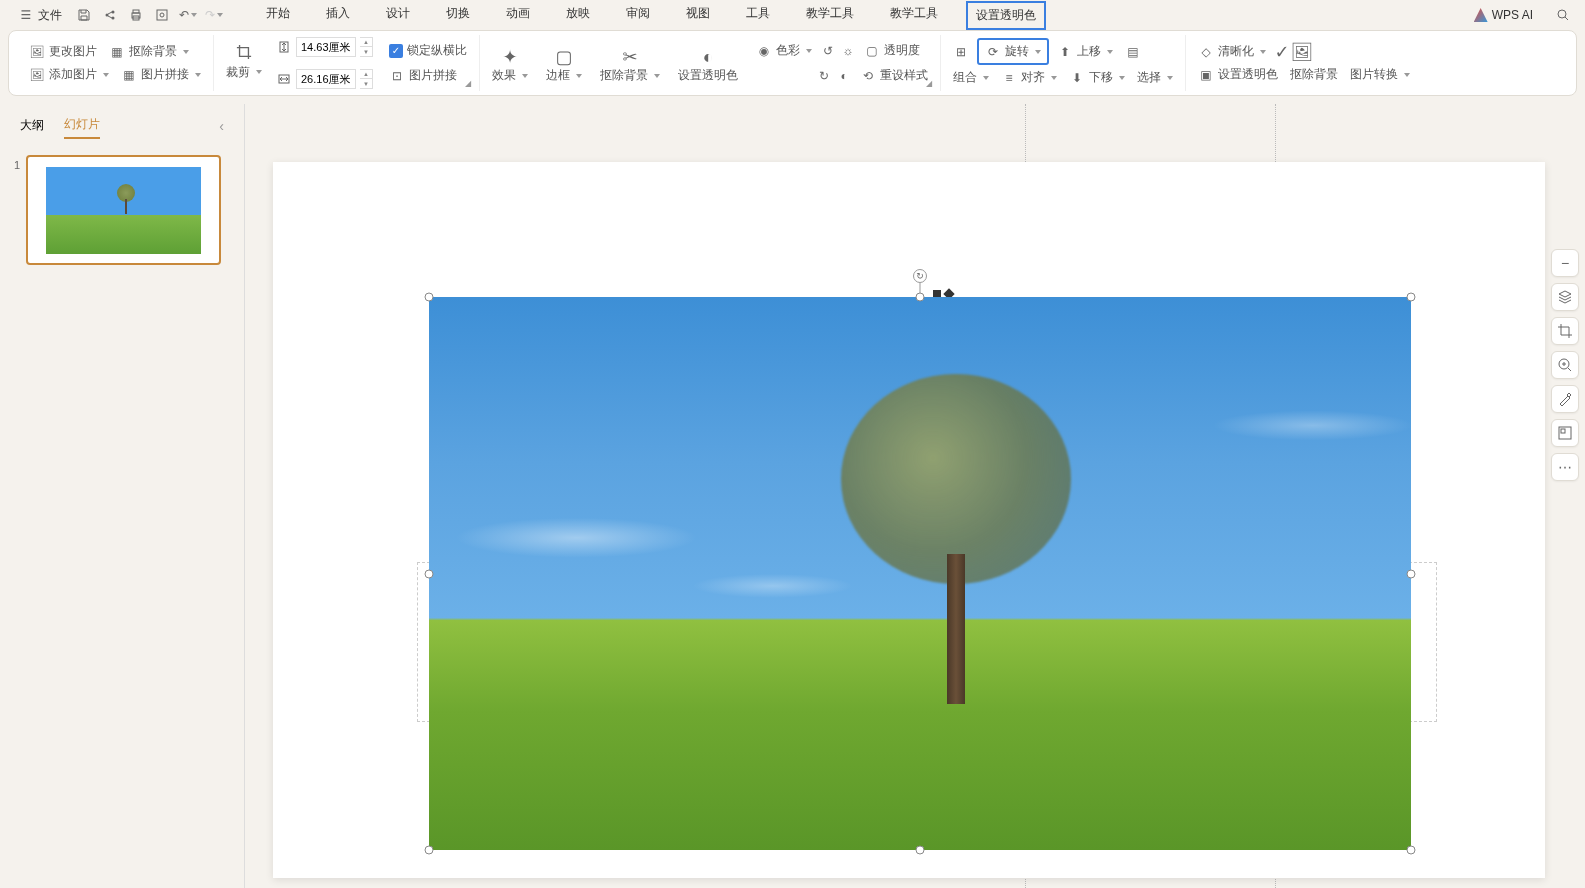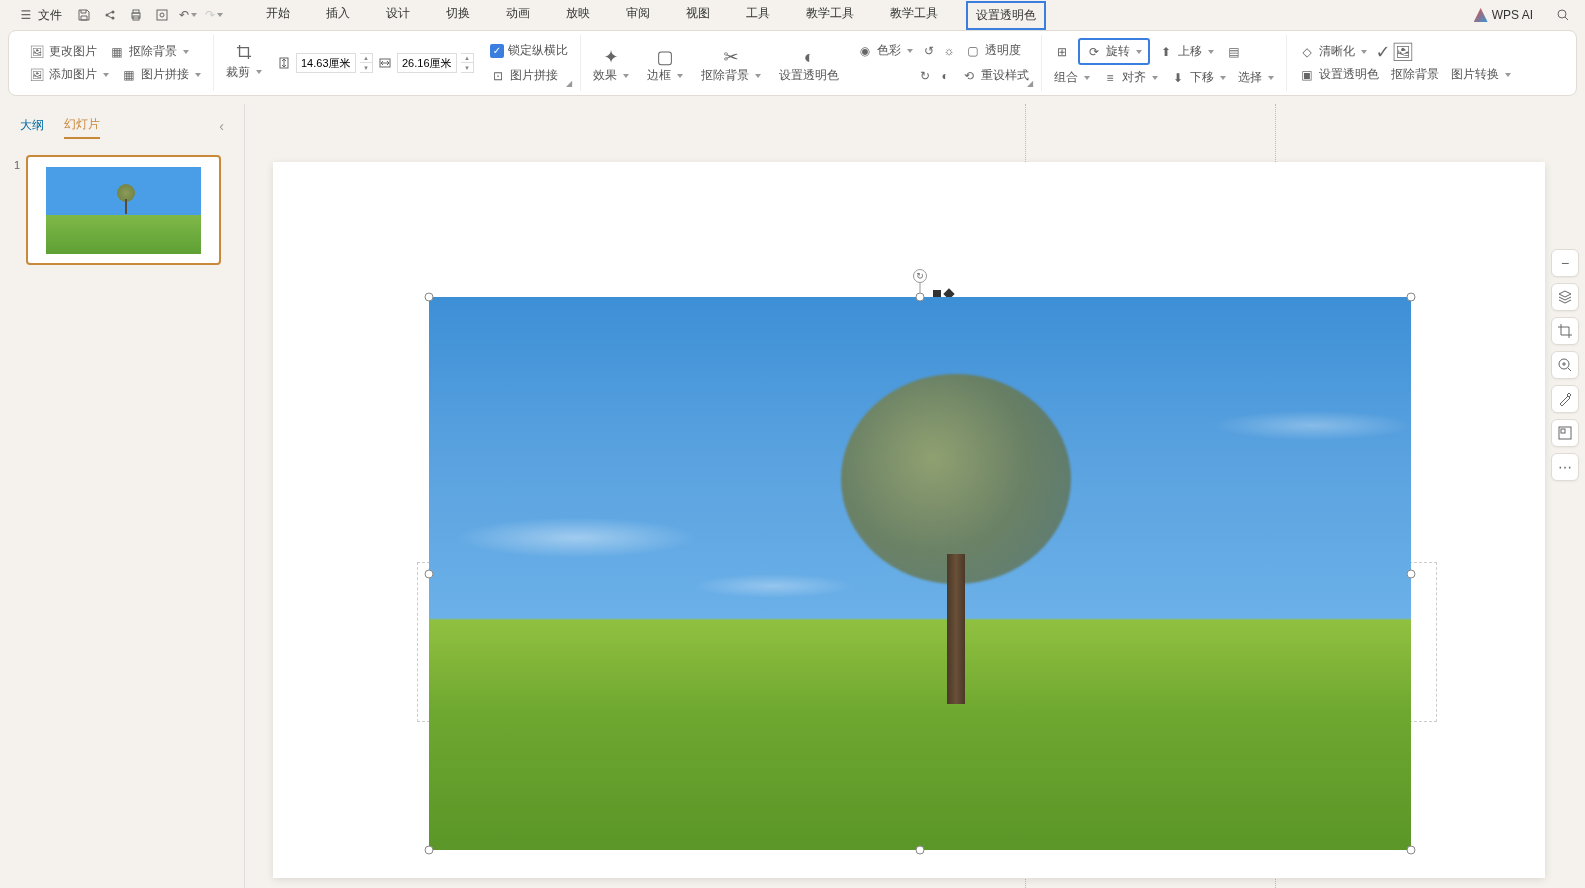--- a/index.html
+++ b/index.html
@@ -29,21 +29,21 @@
 .spin { display: flex; flex-direction: column; border: 1px solid #ddd; border-left: none; height: 20px; }
 .spin div { width: 12px; height: 10px; display: flex; align-items: center; justify-content: center; cursor: pointer; font-size: 6px; color: #888; }
 .spin div:first-child { border-bottom: 1px solid #ddd; }
 .checkbox { width: 14px; height: 14px; background: #3a7fe0; border-radius: 2px; display: flex; align-items: center; justify-content: center; color: #fff; font-size: 10px; }
 .launcher { position: absolute; bottom: 2px; right: 4px; width: 10px; height: 10px; cursor: pointer; color: #999; font-size: 8px; }
 
 
 .main { display: flex; height: calc(100% - 104px); }
 .sidebar { width: 245px; border-right: 1px solid #ddd; background: #f5f2ed; display: flex; flex-direction: column; }
 .side-tabs { display: flex; align-items: center; padding: 8px 20px; gap: 20px; position: relative; }
-.side-tab { padding: 4px 0; cursor: pointer; color: #0369a1; }
+.side-tab { padding: 4px 0; cursor: pointer; color: #000000; }
 .side-tab.active { color: #c8893b; border-bottom: 2px solid #c8893b; }
 .collapse-btn { margin-left: auto; color: #999; cursor: pointer; font-size: 14px; }
 .thumbs { flex: 1; padding: 8px; overflow-y: auto; }
 .thumb-item { display: flex; gap: 6px; margin-bottom: 8px; }
 .thumb-num { width: 12px; text-align: right; color: #666; font-size: 11px; padding-top: 4px; }
 .thumb { width: 195px; height: 110px; border: 2px solid #c8893b; border-radius: 4px; background: #fff; overflow: hidden; cursor: pointer; display: flex; align-items: center; justify-content: center; }
 .thumb-img { width: 155px; height: 87px; background: linear-gradient(to bottom, #4a9ee8 0%, #4a9ee8 55%, #7fb848 55%, #5ea035 100%); position: relative; }
 .thumb-tree { position: absolute; left: 45%; top: 20%; width: 20px; height: 30px; }
 .thumb-tree::before { content: ""; position: absolute; width: 18px; height: 18px; border-radius: 50%; background: radial-gradient(#8b9b5a, #6b7b3a); top: 0; left: 1px; }
 .thumb-tree::after { content: ""; position: absolute; width: 2px; height: 15px; background: #5a4a3a; bottom: 0; left: 9px; }
@@ -173,21 +173,21 @@
   <div class="rgroup" style="position:relative">
     <div class="rrow">
       <div style="display:flex;flex-direction:column;align-items:center;gap:2px">
         <span class="ricon" style="font-size:18px">
             <svg width="18" height="18" viewBox="0 0 18 18">
               <path d="M4 1v13h13M1 4h13v13" fill="none" stroke="currentColor" stroke-width="1.5"></path>
             </svg>
           </span>
         <span class="rbtn rdrop">裁剪</span>
       </div>
-      <div style="display:flex;gap:4px;margin-left:6px">
+      <div style="display:flex;flex-direction:column;gap:12px;margin-left:6px">
         <div class="rrow">
           <span class="ricon">
               <svg width="14" height="14" viewBox="0 0 14 14">
                 <rect x="3" y="2" width="8" height="10" fill="none" stroke="currentColor"></rect>
                 <path d="M7 4v6M5 5l2-2 2 2M5 9l2 2 2-2" fill="none" stroke="currentColor"></path>
               </svg>
             </span>
           <input class="size-input" value="14.63厘米" style="">
           <div class="spin">
               <div>▲</div>

